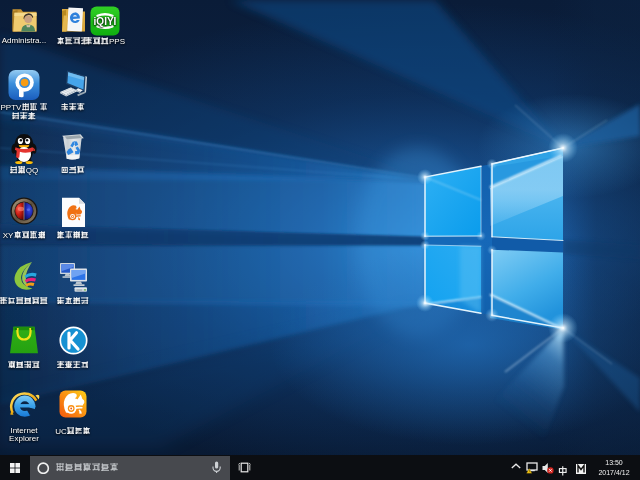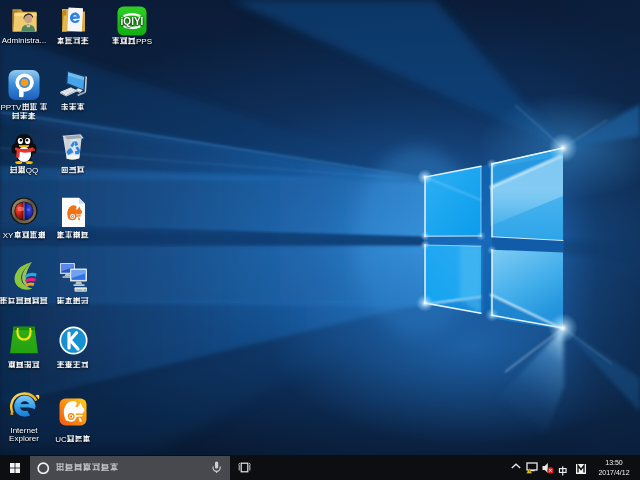--- a/index.html
+++ b/index.html
@@ -256,21 +256,21 @@
             <g stroke="#ffffff" stroke-width="0.92" stroke-linecap="square">
               <line x1="0.56" y1="0.93" x2="6.85" y2="0.93"></line>
               <line x1="0.56" y1="6.66" x2="6.85" y2="6.66"></line>
               <line x1="0.74" y1="3.70" x2="6.66" y2="3.70"></line>
               <line x1="3.70" y1="0.46" x2="3.70" y2="6.85"></line>
               <line x1="2.04" y1="2.31" x2="5.37" y2="2.31"></line>
               <line x1="1.48" y1="6.38" x2="2.96" y2="4.53"></line>
             </g>
           </svg></div>
       </div>
-<div class="ic" style="left:100px;top:6px;width:64px">
+<div class="ic" style="left:73px;top:6px;width:64px">
         <svg width="30" height="30" viewBox="0 0 30 30">
 <defs>
             <linearGradient id="iqg" x1="0" y1="0" x2="0" y2="1">
 <stop offset="0" stop-color="#30cf24"></stop>
               <stop offset="1" stop-color="#0fae10"></stop>
             </linearGradient>
           </defs>
 <rect x="0.5" y="0.5" width="29" height="29" rx="6" fill="url(#iqg)"></rect>
 <path d="M7.5 9.8 q7.5 -3 15 0" fill="none" stroke="#fff" stroke-width="2.4" stroke-linecap="round"></path>
 <path d="M7.5 20.4 q7.5 3 15 0" fill="none" stroke="#fff" stroke-width="2.4" stroke-linecap="round"></path>
@@ -875,21 +875,21 @@
  <rect x="10" y="14.1" width="16.2" height="3.4" fill="#fff"></rect>
 </mask>
           </defs>
 <rect x="3" y="4" width="26" height="25" fill="url(#ieg)" mask="url(#iem)"></rect>
 <path d="M27.3 10.6 A13.3 13.3 0 1 0 3.7 22.9" fill="none" stroke="url(#iey)" stroke-width="2.5"></path>
 <path d="M4.6 24.4 q-2 0.9 -3.3 0 q0.1 -1.9 1.6 -3.3 q0.6 2 1.7 3.3z" fill="#e8a90f"></path>
 <path d="M26.4 5.6 q2.4 -1.5 3.7 -0.3 q0.8 1.7 -0.5 4.3 q-1.4 -2.5 -3.2 -4z" fill="#ffd94e"></path>
 </svg>
         <div class="lb" style="top:36.5px">Internet<br>Explorer</div>
       </div>
-<div class="ic" style="left:41.0px;top:398px;width:64px">
+<div class="ic" style="left:41.0px;top:390px;width:64px">
         <svg width="28" height="28" viewBox="0 0 28 28">
 <defs>
             <linearGradient id="ucg" x1="0" y1="1" x2="1" y2="0">
 <stop offset="0" stop-color="#f2570e"></stop>
               <stop offset="0.5" stop-color="#fa9012"></stop>
               <stop offset="1" stop-color="#ffd018"></stop>
             </linearGradient>
           </defs>
 <rect x="0.5" y="0.5" width="27" height="27" rx="6" fill="url(#ucg)"></rect>
 <path d="M7 22.5 Q3.2 15 5.8 9 Q8.5 3.2 14 3 Q17.8 3 17.8 5.8 Q17.8 7.4 15.8 8.2 Q18.6 8.4 19.4 10.6 Q20 12.4 18.2 13.4 Q15.4 14.8 13.4 17.2 Q12 19.3 10.6 21.4 Q9 23.4 7 22.5 z" fill="#fff"></path>

